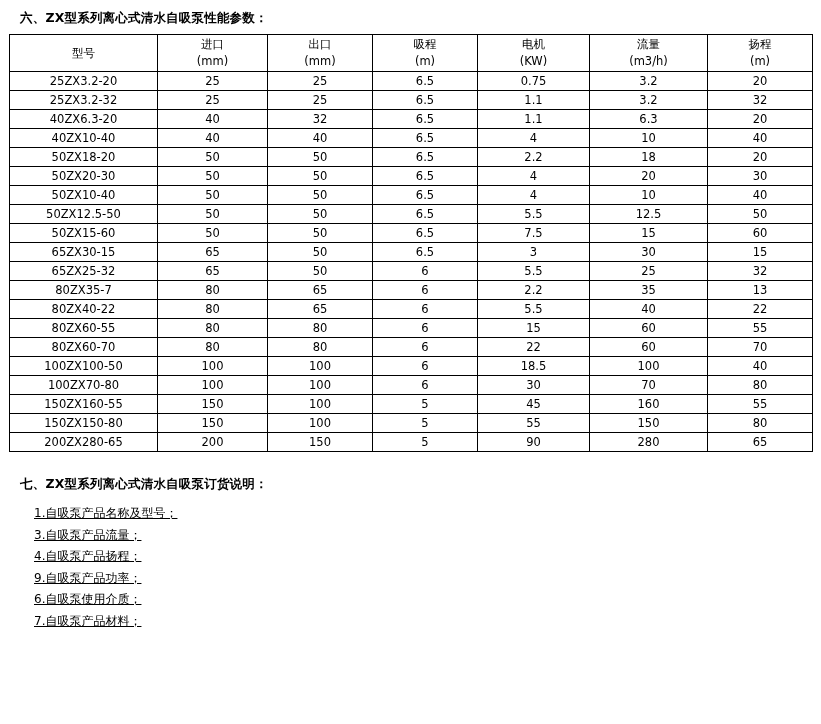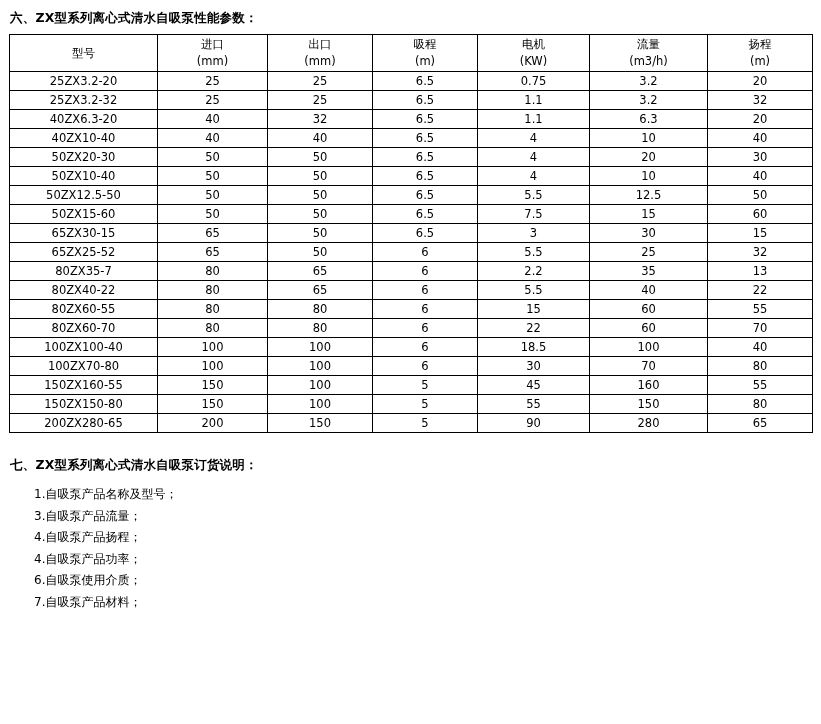--- a/index.html
+++ b/index.html
@@ -16,21 +16,21 @@
     overflow: hidden;
   }
   .page {
     padding: 8px 10px 0 8px;
     box-sizing: border-box;
     width: 821px;
   }
   .section-heading {
     font-weight: bold;
     font-size: 12.5px;
-    margin: 2px 0 7px 2px;
+    margin: 2px 0 7px 12px;
     letter-spacing: 0.2px;
   }
   table.spec {
     border-collapse: collapse;
     width: 803px;
     table-layout: fixed;
     margin-left: 1px;
   }
   table.spec td, table.spec th {
     border: 1px solid #000000;
@@ -59,20 +59,21 @@
   }
   .order-list {
     margin: 10px 0 0 0;
     padding: 0;
     list-style: none;
   }
   .order-list li {
     font-size: 12px;
     line-height: 21.5px;
     padding-left: 26px;
+    text-decoration: underline;
   }
 </style>
 </head>
 <body>
 
 <div class="page">
 
   <div class="section-heading">六、ZX型系列离心式清水自吸泵性能参数：</div>
 
   <table class="spec">
@@ -148,20 +149,29 @@
         <tr>
           <td>40ZX10-40</td>
           <td>40</td>
           <td>40</td>
           <td>6.5</td>
           <td>4</td>
           <td>10</td>
           <td>40</td>
         </tr>
         <tr>
+          <td>50ZX18-20</td>
+          <td>50</td>
+          <td>50</td>
+          <td>6.5</td>
+          <td>2.2</td>
+          <td>18</td>
+          <td>20</td>
+        </tr>
+        <tr>
           <td>50ZX20-30</td>
           <td>50</td>
           <td>50</td>
           <td>6.5</td>
           <td>4</td>
           <td>20</td>
           <td>30</td>
         </tr>
         <tr>
           <td>50ZX10-40</td>
@@ -193,21 +203,21 @@
         <tr>
           <td>65ZX30-15</td>
           <td>65</td>
           <td>50</td>
           <td>6.5</td>
           <td>3</td>
           <td>30</td>
           <td>15</td>
         </tr>
         <tr>
-          <td>65ZX25-52</td>
+          <td>65ZX25-32</td>
           <td>65</td>
           <td>50</td>
           <td>6</td>
           <td>5.5</td>
           <td>25</td>
           <td>32</td>
         </tr>
         <tr>
           <td>80ZX35-7</td>
           <td>80</td>
@@ -238,21 +248,21 @@
         <tr>
           <td>80ZX60-70</td>
           <td>80</td>
           <td>80</td>
           <td>6</td>
           <td>22</td>
           <td>60</td>
           <td>70</td>
         </tr>
         <tr>
-          <td>100ZX100-40</td>
+          <td>100ZX100-50</td>
           <td>100</td>
           <td>100</td>
           <td>6</td>
           <td>18.5</td>
           <td>100</td>
           <td>40</td>
         </tr>
         <tr>
           <td>100ZX70-80</td>
           <td>100</td>
@@ -291,19 +301,19 @@
         </tr>
       </tbody>
   </table>
 
   <div class="order-section">
     <div class="section-heading">七、ZX型系列离心式清水自吸泵订货说明：</div>
     <ul class="order-list" id="order-list">
         <li>1.自吸泵产品名称及型号；</li>
         <li>3.自吸泵产品流量；</li>
         <li>4.自吸泵产品扬程；</li>
-        <li>4.自吸泵产品功率；</li>
+        <li>9.自吸泵产品功率；</li>
         <li>6.自吸泵使用介质；</li>
         <li>7.自吸泵产品材料；</li>
       </ul>
   </div>
 
 </div>
 
 </body></html>

